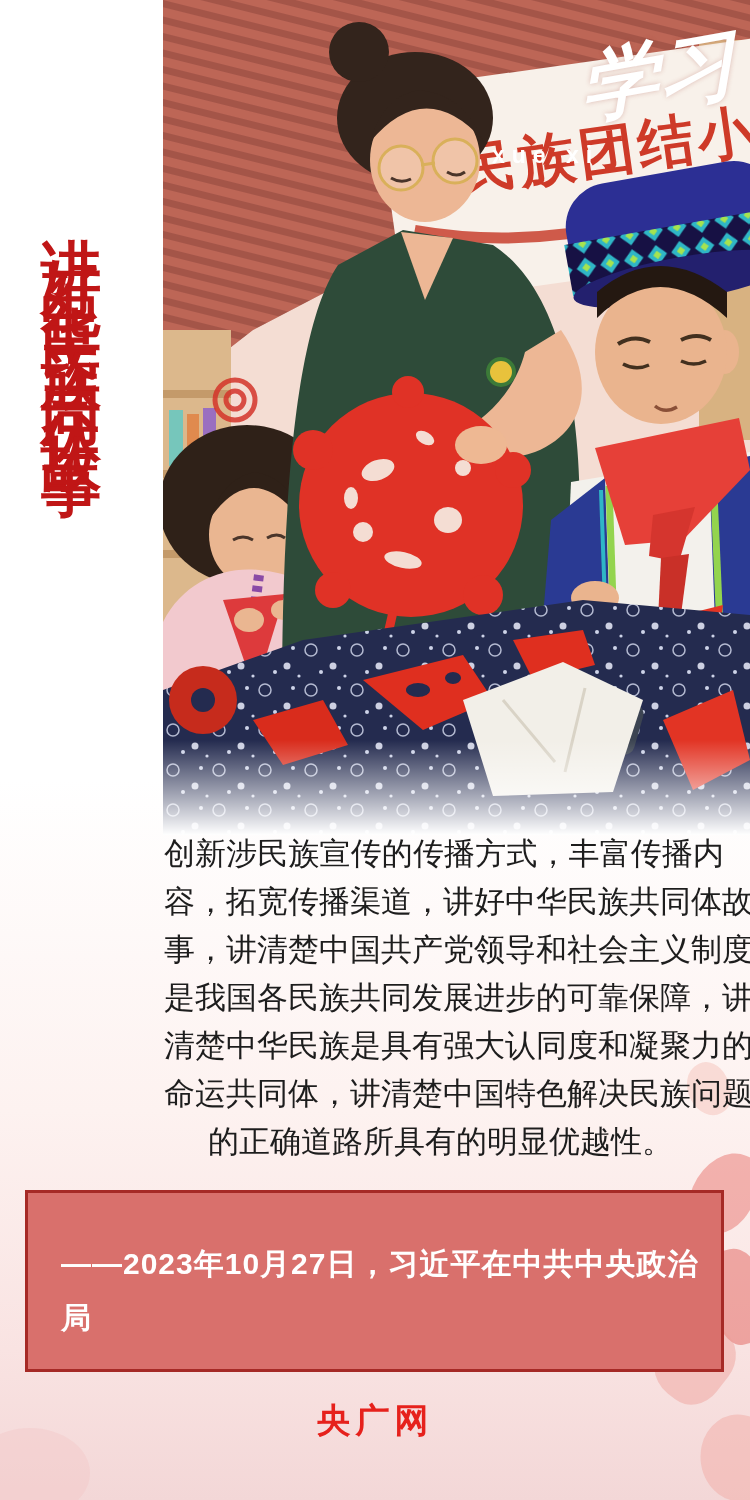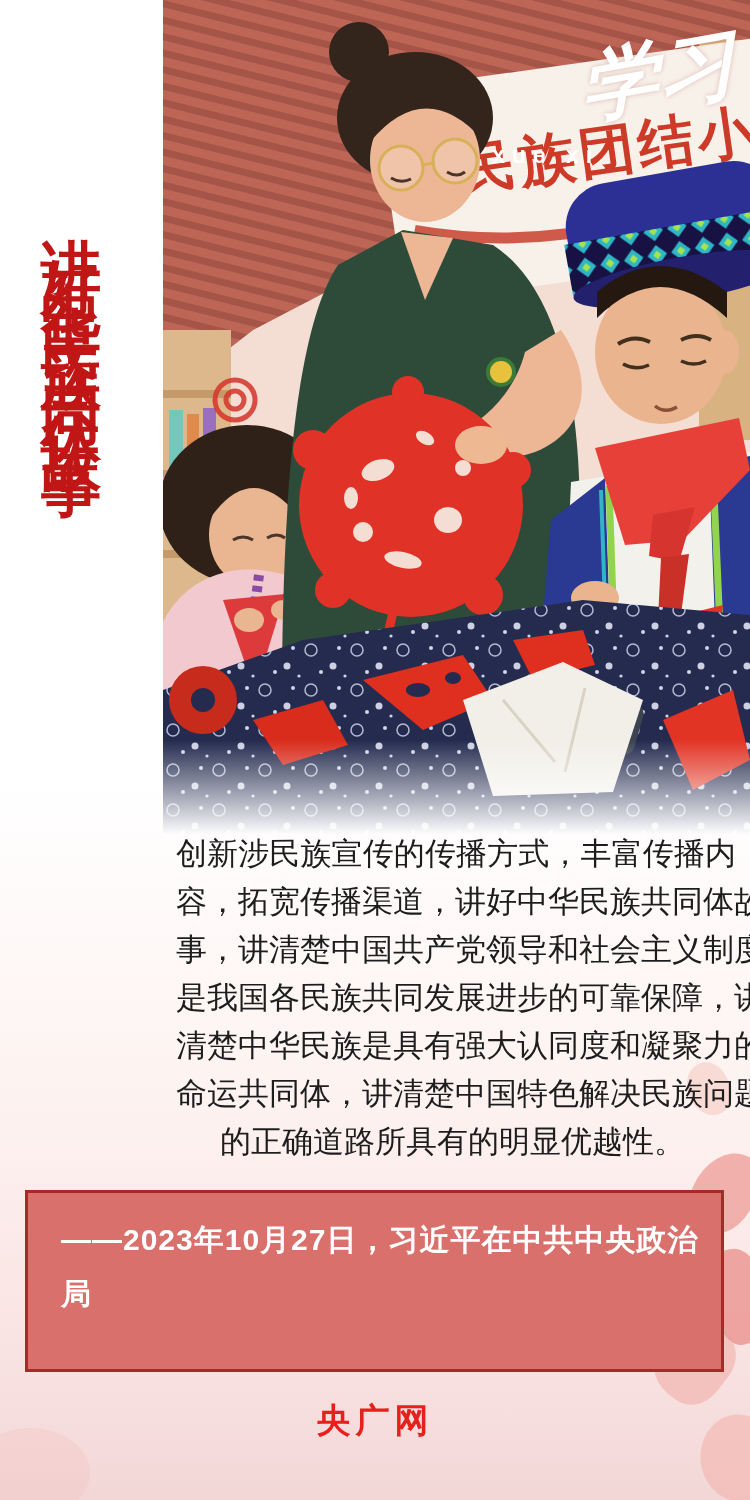--- a/index.html
+++ b/index.html
@@ -23,28 +23,28 @@
   .xuexi{position:absolute;left:118px;top:-16px;font-size:78px;font-weight:700;font-style:italic;
     font-family:"DejaVu Serif",serif;transform:rotate(-10deg) skewX(-6deg);
     text-shadow:0 0 5px rgba(160,60,50,.3);}
   .pinyin{position:absolute;left:30px;top:76px;font-size:23px;font-weight:700;letter-spacing:7px;margin-top:26px;}
   
   .vtitle{position:absolute;left:40px;top:190px;height:850px;
     writing-mode:vertical-rl;text-orientation:upright;
     font-family:"DejaVu Serif","Liberation Serif",serif;
     font-size:60px;font-weight:900;letter-spacing:22px;color:#c01616;line-height:64px;}
   
-  .quote{position:absolute;left:176px;top:829px;width:560px;color:#1d1d1d;
+  .quote{position:absolute;left:164px;top:829px;width:560px;color:#1d1d1d;
     font-family:"DejaVu Serif","Liberation Serif",serif;font-size:31px;}
   .qline{width:560px;height:48px;line-height:48px;text-align:justify;text-align-last:justify;white-space:nowrap;}
   .qline.last{text-align-last:left;margin-left:44px;}
   
   .attr-box{position:absolute;left:25px;top:1190px;width:699px;height:182px;box-sizing:border-box;
     background:#d9706c;border:3px solid #a62a26;color:#ffffff;
-    padding:20px 0 0 33px;font-weight:700;font-size:30px;line-height:54px;letter-spacing:1px;}
+    padding:44px 0 0 33px;font-weight:700;font-size:30px;line-height:54px;letter-spacing:1px;}
   
   .brand{position:absolute;left:0;top:1398px;width:750px;text-align:center;
     color:#e6211c;font-size:34px;font-weight:900;letter-spacing:5px;
     font-family:"Liberation Sans",sans-serif;}
 </style>
 </head>
 <body>
 
 <div class="poster">
 

